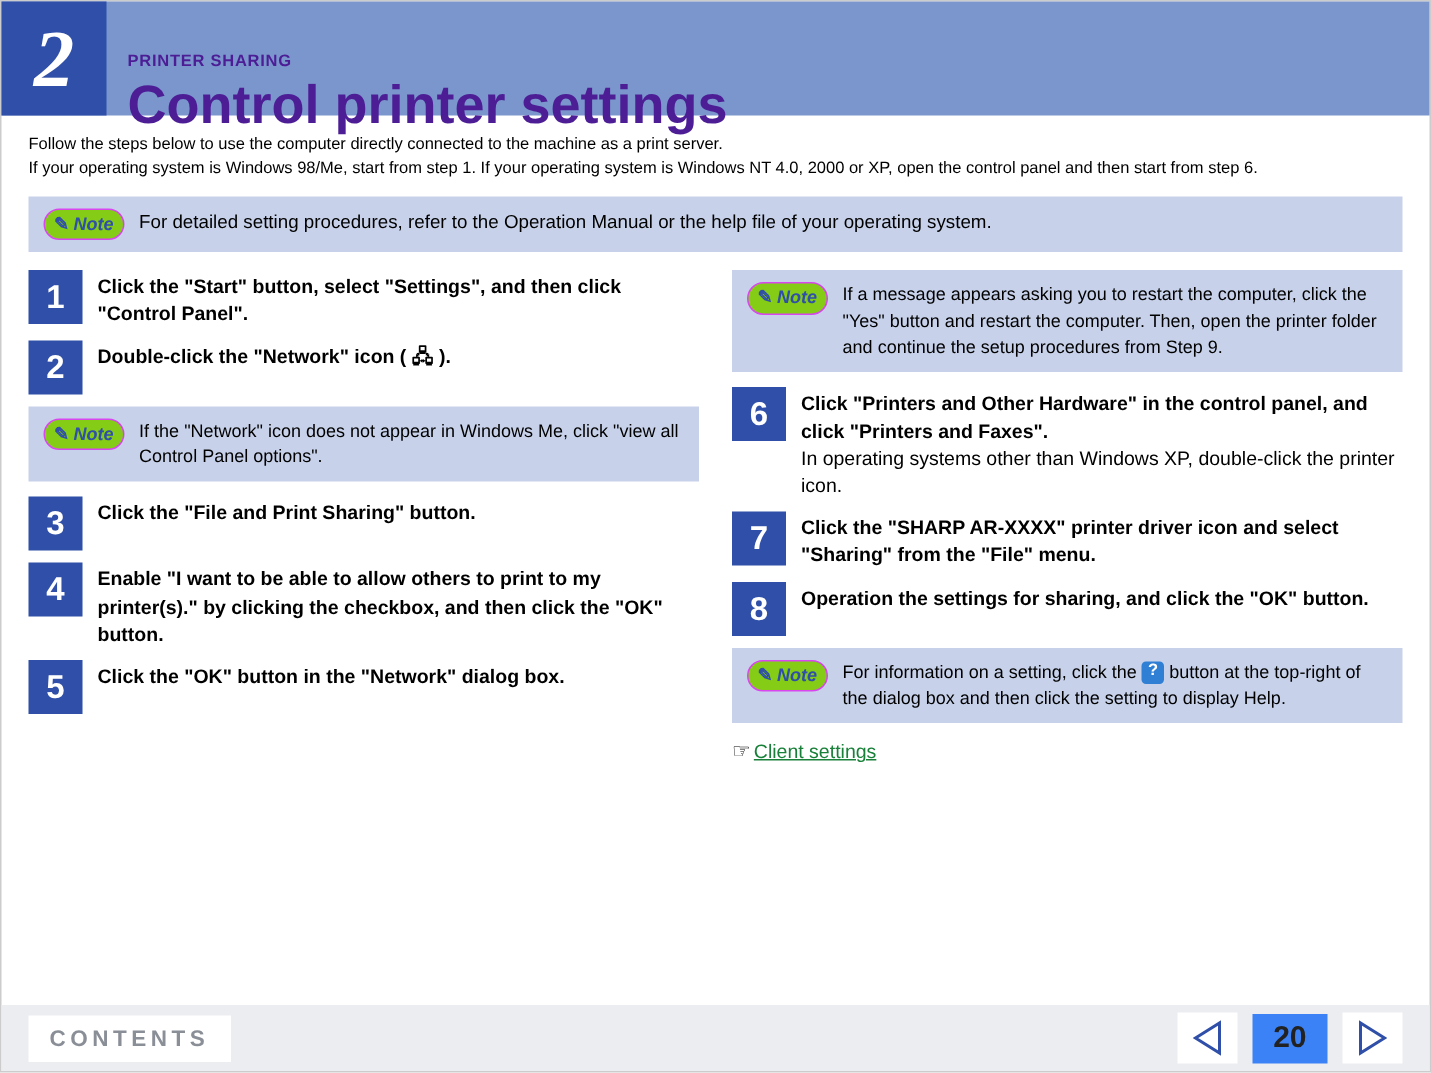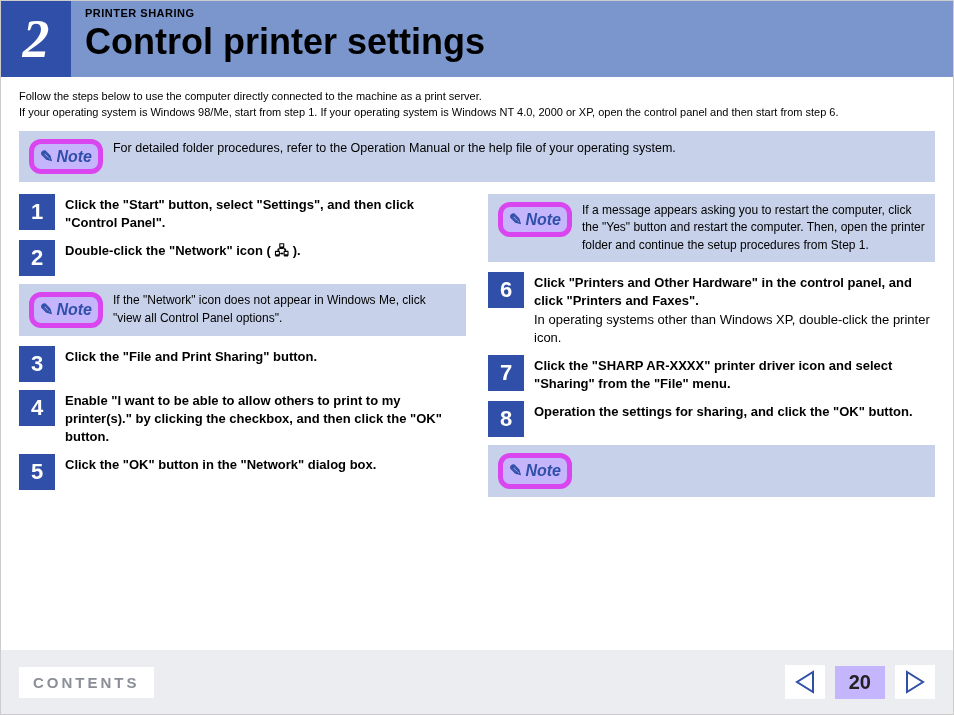--- a/index.html
+++ b/index.html
@@ -1,44 +1,44 @@
 <!DOCTYPE html>
 <html><head>
 <meta charset="utf-8">
 <style>
   * { box-sizing: border-box; margin: 0; padding: 0; }
   body { font-family: Arial, Helvetica, sans-serif; background: #fff; }
   .page { width: 954px; height: 715px; background: #fff; position: relative; border: 1px solid #ccc; }
   .header-band { background: #7a96cd; display: flex; align-items: stretch; height: 76px; }
   .chapter-num-box { background: #2f4fa8; color: #fff; width: 70px; display: flex; align-items: center; justify-content: center; font-size: 54px; font-weight: bold; font-style: italic; font-family: Georgia, 'Times New Roman', serif; }
-  .header-text { padding: 6px 14px 4px; color: #000000; }
+  .header-text { padding: 6px 14px 4px; color: #4c1d95; margin-top: 28px; }
   .eyebrow { font-size: 11px; font-weight: bold; letter-spacing: 0.5px; margin-bottom: 2px; }
   .title { font-size: 36px; font-weight: bold; }
   .content { padding: 12px 18px 0; }
   .subhead { color: #2f3fb6; font-size: 19px; font-weight: bold; margin-bottom: 8px; }
   .intro { font-size: 11px; line-height: 1.45; margin-bottom: 10px; }
   .note-box { background: #c7d2ea; padding: 8px 10px; display: flex; align-items: flex-start; gap: 10px; font-size: 12.5px; line-height: 1.45; margin-bottom: 12px; }
-  .note-badge { background: #c4b5fd; border: 5px solid #d946ef; border-radius: 12px; padding: 1px 6px; display: inline-flex; align-items: center; gap: 3px; font-size: 16px; font-weight: bold; color: #2f4fa8; flex-shrink: 0; font-style: italic; }
+  .note-badge { background: #84cc16; border: 1px solid #d946ef; border-radius: 12px; padding: 1px 6px; display: inline-flex; align-items: center; gap: 3px; font-size: 12px; font-weight: bold; color: #2f4fa8; flex-shrink: 0; font-style: italic; }
   .note-badge::before { content: "✎"; font-style: normal; }
   .columns { display: flex; gap: 22px; }
   .col { flex: 1; }
   .step { display: flex; align-items: flex-start; gap: 10px; margin-bottom: 8px; }
   .step-num { background: #2f4fa8; color: #fff; width: 36px; height: 36px; display: flex; align-items: center; justify-content: center; font-size: 22px; font-weight: bold; flex-shrink: 0; }
   .step-text { font-size: 13px; font-weight: bold; line-height: 1.4; padding-top: 2px; }
   .step-text .sub { font-weight: normal; display: block; }
   .link-row { margin-top: 6px; font-size: 13px; }
   .link-row .pointer { font-size: 14px; margin-right: 2px; }
   .link-row a { color: #188038; text-decoration: underline; }
   .help-btn { display: inline-flex; width: 15px; height: 15px; background: #2f7fd4; color: #fff; border-radius: 3px; align-items: center; justify-content: center; font-size: 11px; font-weight: bold; vertical-align: middle; }
-  .footer { position: absolute; bottom: 0; left: 0; right: 0; height: 64px; background: #ecedf0; display: flex; align-items: center; padding: 0 18px; }
+  .footer { position: absolute; bottom: 0; left: 0; right: 0; height: 44px; background: #ecedf0; display: flex; align-items: center; padding: 0 18px; }
   .contents-btn { background: #fff; color: #8a8f97; font-weight: bold; letter-spacing: 3px; font-size: 15px; padding: 7px 14px; }
   .pager { margin-left: auto; display: flex; align-items: center; gap: 10px; }
   .arrow-btn { width: 40px; height: 34px; background: #fff; display: flex; align-items: center; justify-content: center; }
   .arrow-btn svg { display: block; }
-  .page-num-box { background: #c4b5fd; padding: 5px 14px; font-size: 20px; font-weight: bold; color: #222; }
+  .page-num-box { background: #3b82f6; padding: 5px 14px; font-size: 20px; font-weight: bold; color: #222; }
   .note-box-inline { background: #c7d2ea; padding: 8px 10px; display: flex; align-items: flex-start; gap: 10px; font-size: 12px; line-height: 1.45; margin: 6px 0 10px; }
 </style>
 </head>
 <body>
 
 <div class="page">
 
   <div class="header-band">
     <div class="chapter-num-box">2</div>
     <div class="header-text">
@@ -46,21 +46,21 @@
       <div class="title">Control printer settings</div>
     </div>
   </div>
 
   <div class="content">
     <div class="intro" style="white-space: pre-line;">Follow the steps below to use the computer directly connected to the machine as a print server.
 If your operating system is Windows 98/Me, start from step 1. If your operating system is Windows NT 4.0, 2000 or XP, open the control panel and then start from step 6.</div>
 
     <div class="note-box">
       <span class="note-badge">Note</span>
-      <span>For detailed folder procedures, refer to the Operation Manual or the help file of your operating system.</span>
+      <span>For detailed setting procedures, refer to the Operation Manual or the help file of your operating system.</span>
     </div>
 
     <div class="columns">
 
       <div class="col">
         <div class="step">
           <div class="step-num">1</div>
           <div class="step-text">Click the "Start" button, select "Settings", and then click "Control Panel".</div>
         </div>
         <div class="step">
@@ -83,43 +83,51 @@
         </div>
         <div class="step">
           <div class="step-num">5</div>
           <div class="step-text">Click the "OK" button in the "Network" dialog box.</div>
         </div>
       </div>
 
       <div class="col">
         <div class="note-box-inline" style="margin-top:0;">
           <span class="note-badge">Note</span>
-          <span>If a message appears asking you to restart the computer, click the "Yes" button and restart the computer. Then, open the printer folder and continue the setup procedures from Step 1.</span>
+          <span>If a message appears asking you to restart the computer, click the "Yes" button and restart the computer. Then, open the printer folder and continue the setup procedures from Step 9.</span>
         </div>
 
         <div class="step">
           <div class="step-num">6</div>
           <div class="step-text">
             <span>Click "Printers and Other Hardware" in the control panel, and click "Printers and Faxes".</span>
             <span class="sub">In operating systems other than Windows XP, double-click the printer icon.</span>
           </div>
         </div>
         <div class="step">
           <div class="step-num">7</div>
           <div class="step-text">Click the "SHARP AR-XXXX" printer driver icon and select "Sharing" from the "File" menu.</div>
         </div>
         <div class="step">
           <div class="step-num">8</div>
           <div class="step-text">Operation the settings for sharing, and click the "OK" button.</div>
         </div>
 
         <div class="note-box-inline">
           <span class="note-badge">Note</span>
+          <span>
+            <span>For information on a setting, click the </span>
+            <span class="help-btn">?</span>
+            <span> button at the top-right of the dialog box and then click the setting to display Help.</span>
+          </span>
         </div>
 
+        <div class="link-row">
+          <span class="pointer">☞</span><a href="#">Client settings</a>
+        </div>
       </div>
     </div>
   </div>
 
   <div class="footer">
     <div class="contents-btn">CONTENTS</div>
     <div class="pager">
       <div class="arrow-btn">
         <svg width="24" height="24" viewBox="0 0 24 24">
           <polygon points="20,2 20,22 4,12" fill="#fff" stroke="#2f4fa8" stroke-width="2"></polygon>

